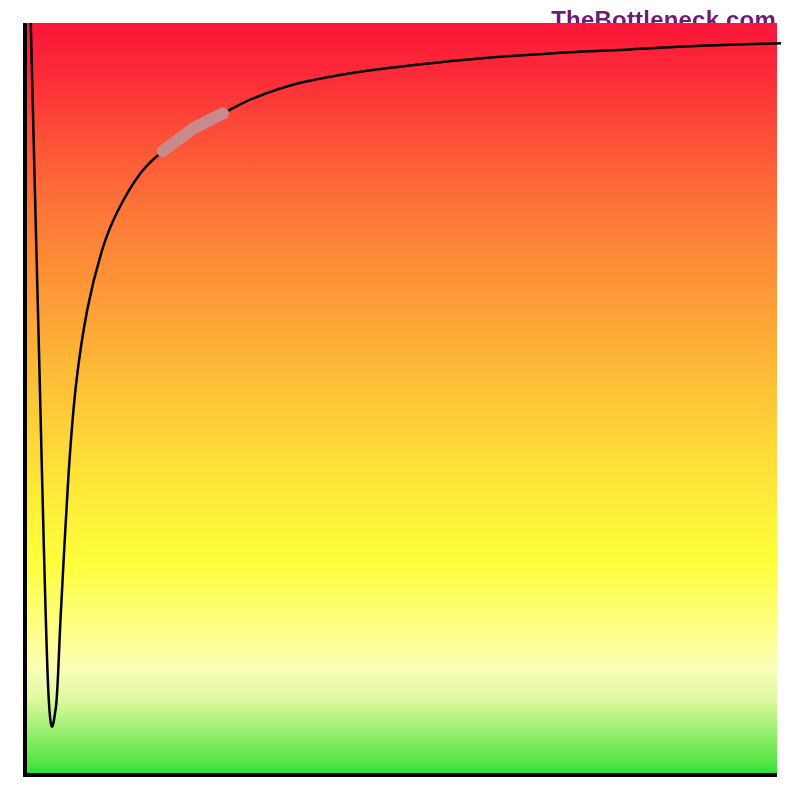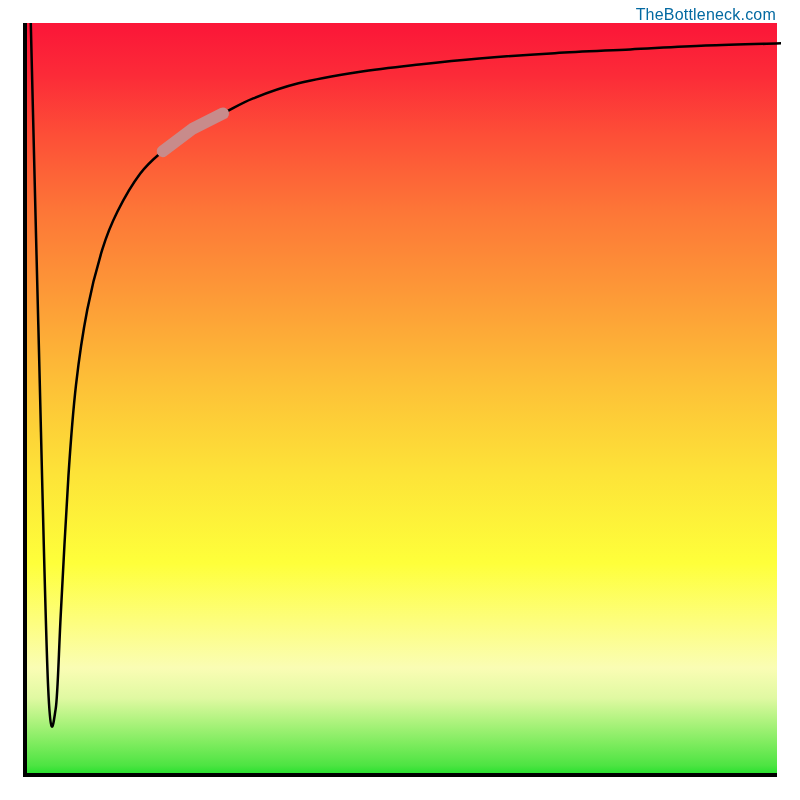--- a/index.html
+++ b/index.html
@@ -39,24 +39,25 @@
       #4de442 99%,
       #2be130 100%
     );
     border-left: 4px solid #000;
     border-bottom: 4px solid #000;
   }
   .watermark {
     position: absolute;
     right: 24px;
     top: 6px;
-    font-size: 16px;
-    color: #0369a1;
+    font-size: 24px;
+    color: #701a75;
     font-family: Arial, sans-serif;
     letter-spacing: 0.2px;
+    font-weight: bold;
   }
   svg.curve {
     position: absolute;
     left: 0;
     top: 0;
     width: 754px;
     height: 754px;
     pointer-events: none;
   }
 </style>

